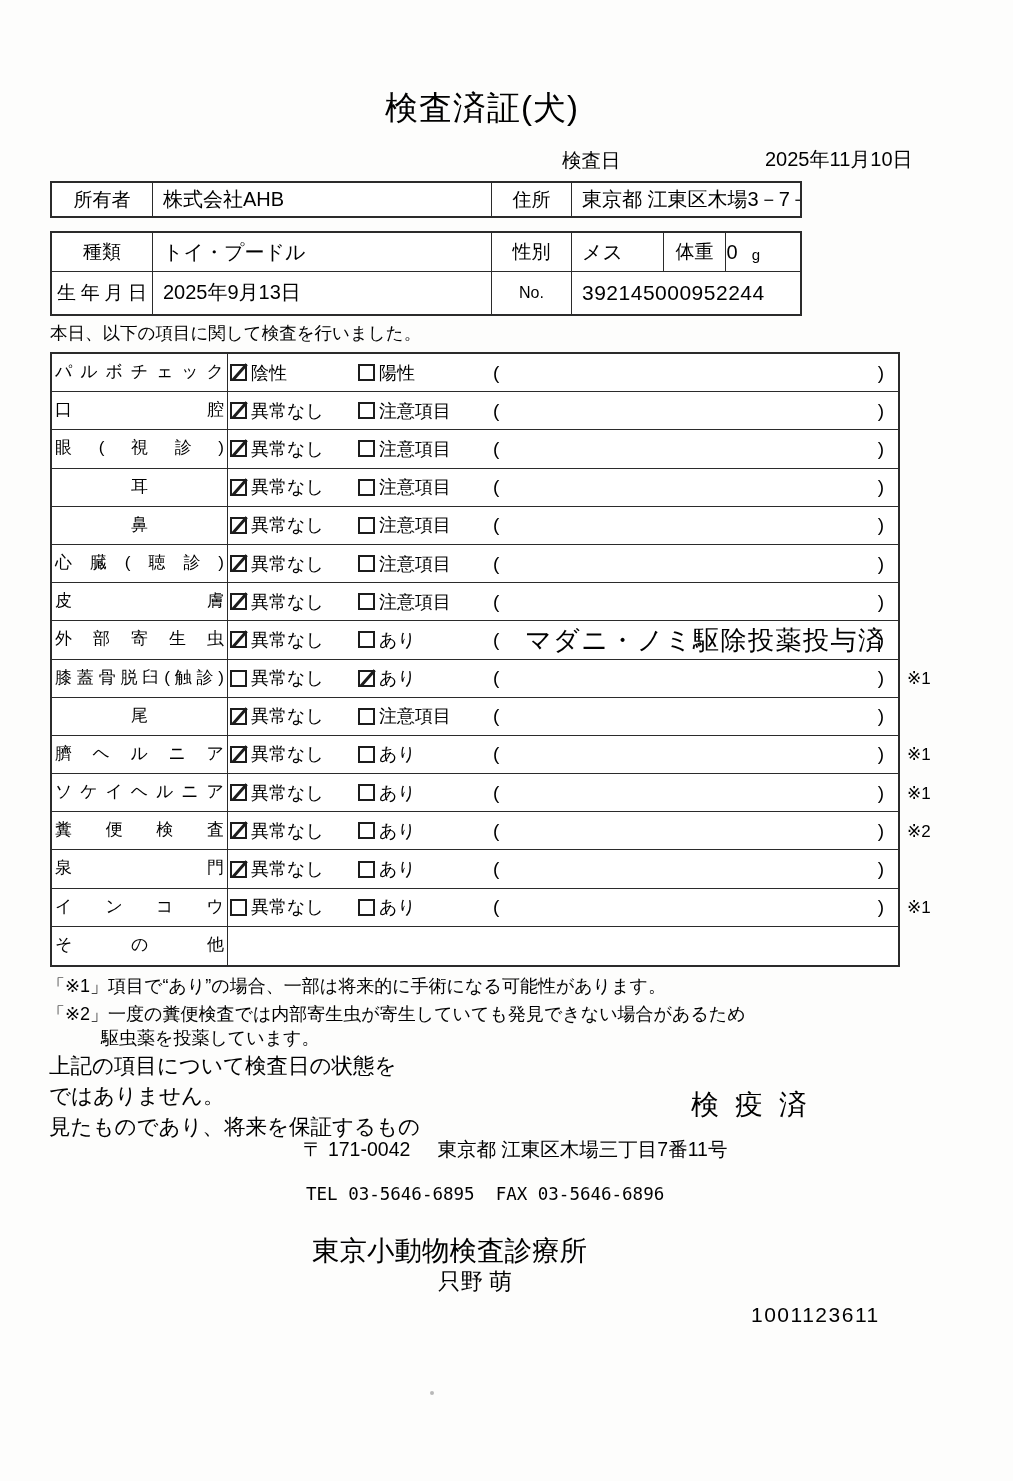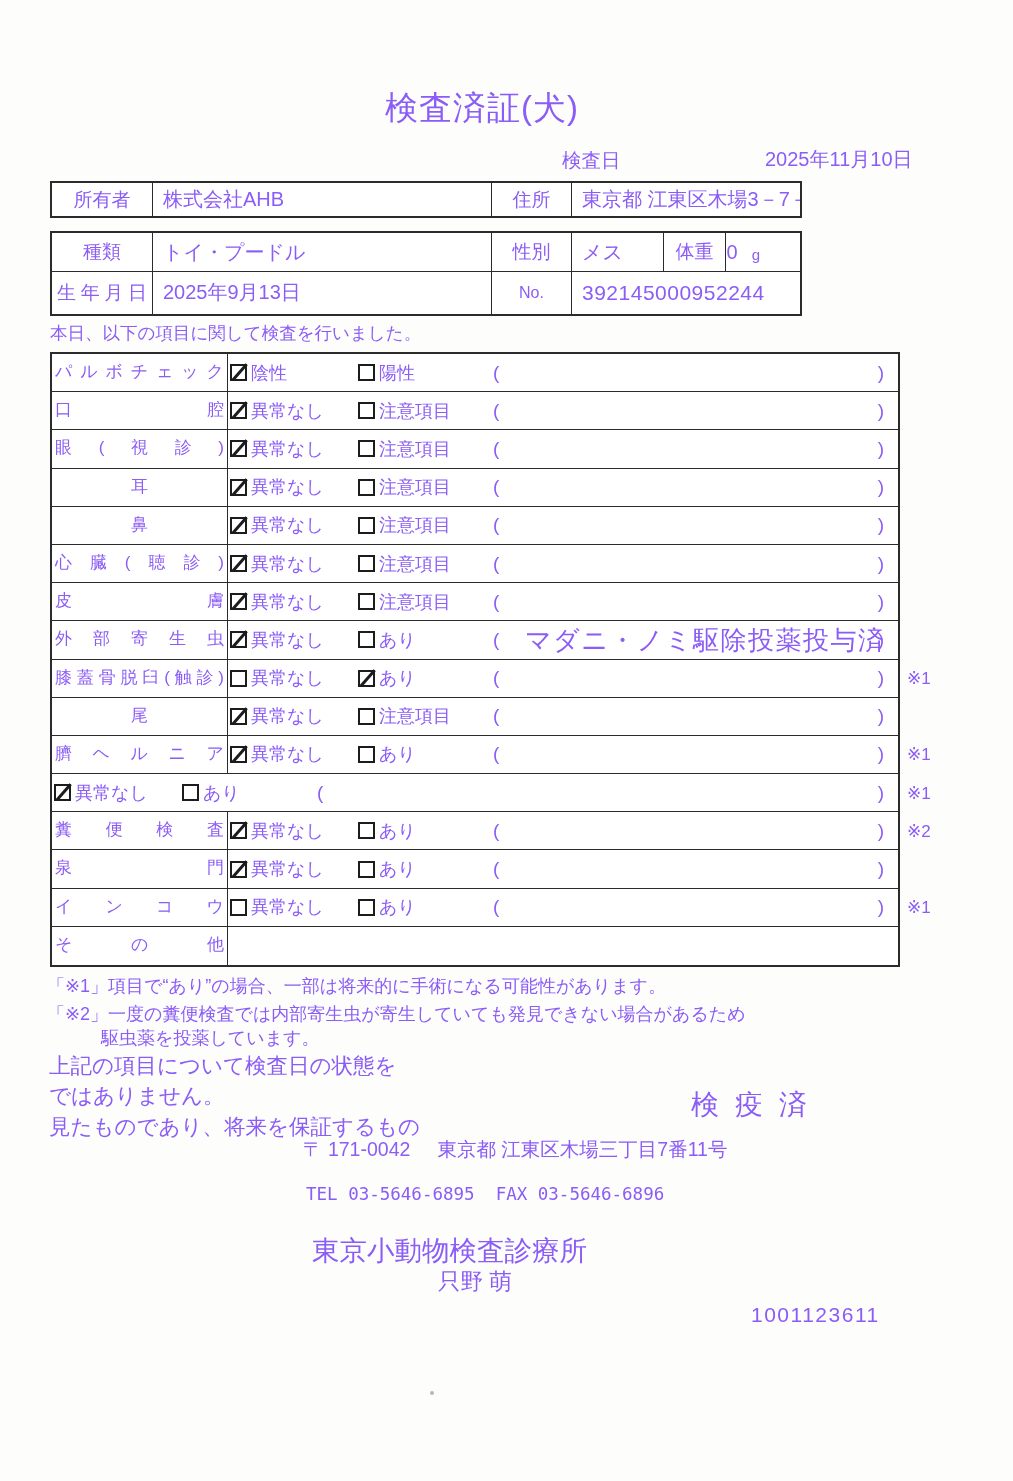--- a/index.html
+++ b/index.html
@@ -1,18 +1,18 @@
 <!DOCTYPE html>
 <html lang="ja"><head>
 <meta charset="utf-8">
 <style>
   html,body{margin:0;padding:0;background:#e8e8e8;}
   .page{
     position:relative;width:1013px;height:1481px;background:#fdfdfc;
-    font-family:"Liberation Sans","DejaVu Sans",sans-serif;color:#8b5cf6;
+    font-family:"Liberation Sans","DejaVu Sans",sans-serif;color:#000000;
     overflow:hidden;margin:0 auto;
   }
   .abs{position:absolute;white-space:nowrap;}
   .title{position:absolute;left:385px;top:86px;margin:0;font-size:33px;font-weight:500;letter-spacing:1px;white-space:nowrap;}
   .insp-date-label{left:562px;top:147px;font-size:19.5px;}
   .insp-date-value{left:765px;top:146px;font-size:20px;}
 
   
   .t1,.t2{position:absolute;left:50px;width:752px;border:2px solid #2b2b2b;box-sizing:border-box;background:#fff;}
   .t1{top:181px;height:37px;display:grid;grid-template-columns:101px 339px 80px 1fr;}
@@ -298,20 +298,21 @@
             <span>あり</span>
           </span>
         <span class="po">(</span>
         <span class="pcontent"></span>
         <span class="pc">)</span>
         <span class="imark">※1</span>
       </div>
     </div>
 
     <div class="irow">
+      <div class="ilabel">ソケイヘルニア</div>
       <div class="icell">
         <span class="opt opt1">
             <span class="cb" data-checked="true"></span>
             <span>異常なし</span>
           </span>
         <span class="opt opt2">
             <span class="cb" data-checked="false"></span>
             <span>あり</span>
           </span>
         <span class="po">(</span>

